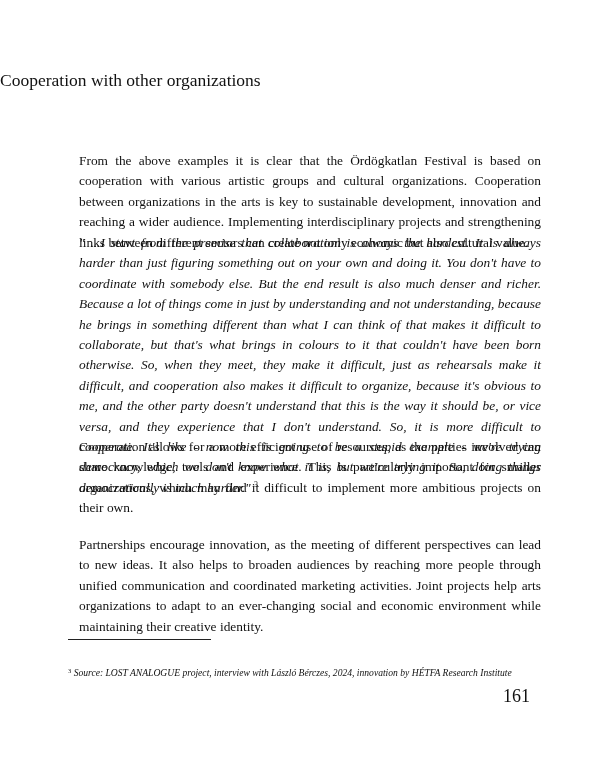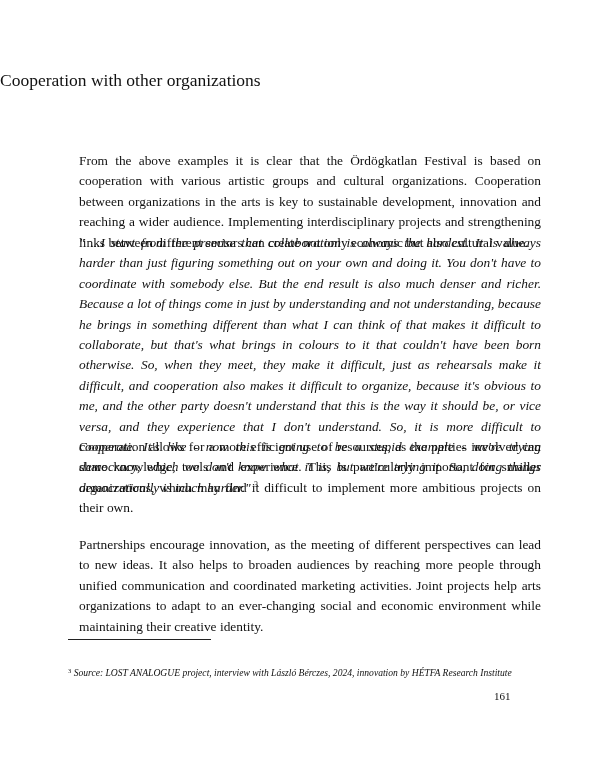--- a/index.html
+++ b/index.html
@@ -13,22 +13,22 @@
   .p1 { top: 151px; }
   .p2 { top: 233px; }
   .p3 { top: 437px; }
   .p4 { top: 519px; margin-top: 16px; }
   sup { font-size: 8px; vertical-align: 5px; line-height: 0; font-style: normal; }
   .fn-rule { position: absolute; left: 68px; top: 639px; width: 143px; height: 1px;
              background: #222222; }
   .footnote { position: absolute; left: 68px; top: 666px; width: 470px; font-size: 9.6px;
               line-height: 13px; font-style: italic; white-space: nowrap; }
   .footnote sup { font-size: 6.5px; vertical-align: 3px; }
-  .page-num { position: absolute; left: 494px; top: 687px; width: 36px; 
-              font-size: 11px; line-height: 18px; }
+  .page-num { position: absolute; left: 494px; top: 687px; width: 36px; text-align: right;
+              font-size: 18px; line-height: 18px; }
 </style>
 </head>
 <body>
 
 <div>
   <div class="title">Cooperation with other organizations</div>
 
   <p class="para p1">From the above examples it is clear that the Ördögkatlan Festival is based on cooperation with various artistic groups and cultural organizations. Cooperation between organizations in the arts is key to sustainable development, innovation and reaching a wider audience. Implementing interdisciplinary projects and strengthening links between different sectors can create not only economic but also cultural value.</p>
 
   <p class="para quote p2"><span>" ...I start from the premise that collaboration is always the hardest. It is always harder than just figuring something out on your own and doing it. You don't have to coordinate with somebody else. But the end result is also much denser and richer. Because a lot of things come in just by understanding and not understanding, because he brings in something different than what I can think of that makes it difficult to collaborate, but that's what brings in colours to it that couldn't have been born otherwise. So, when they meet, they make it difficult, just as rehearsals make it difficult, and cooperation also makes it difficult to organize, because it's obvious to me, and the other party doesn't understand that this is the way it should be, or vice versa, and they experience that I don't understand. So, it is more difficult to cooperate. It's like - now this is going to be a stupid example - we're trying democracy, which we don't know what it is, but we're trying it. So, doing things democratically is much harder."</span> <sup>3</sup></p>

